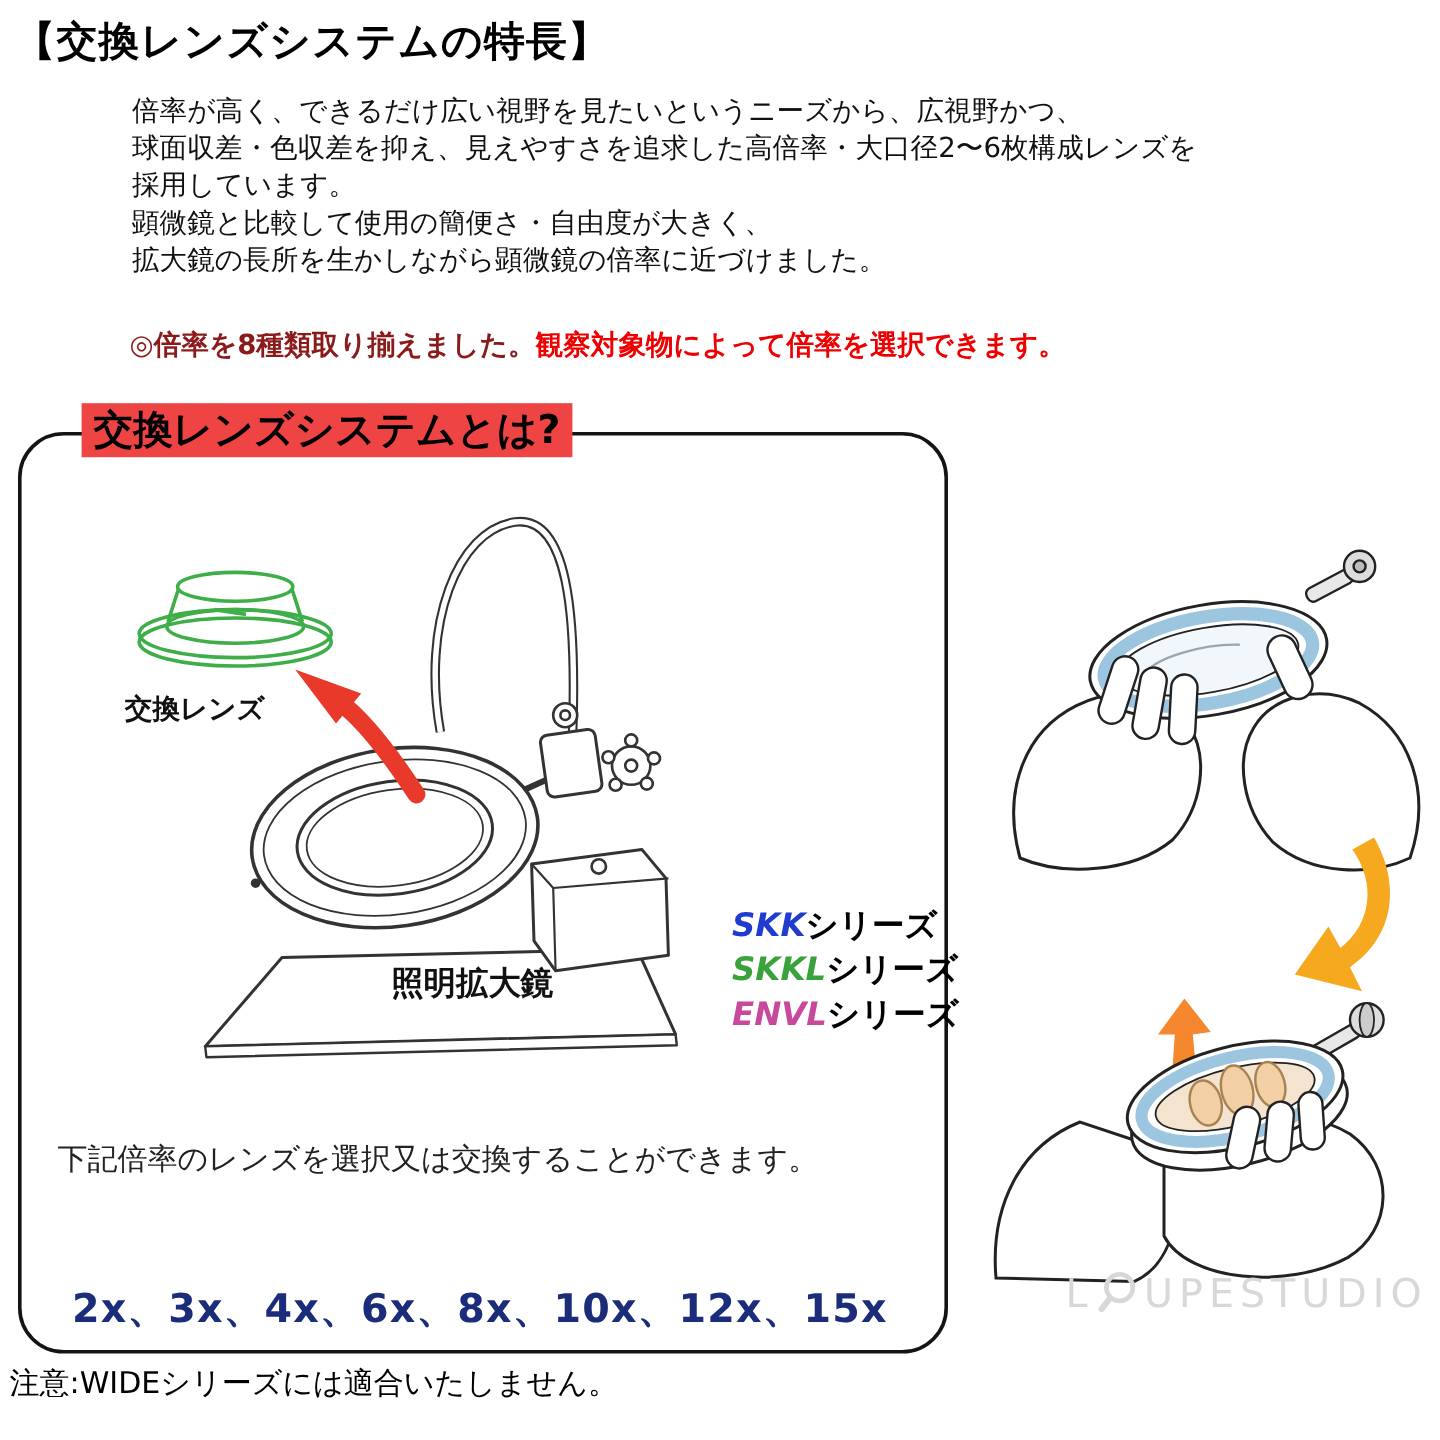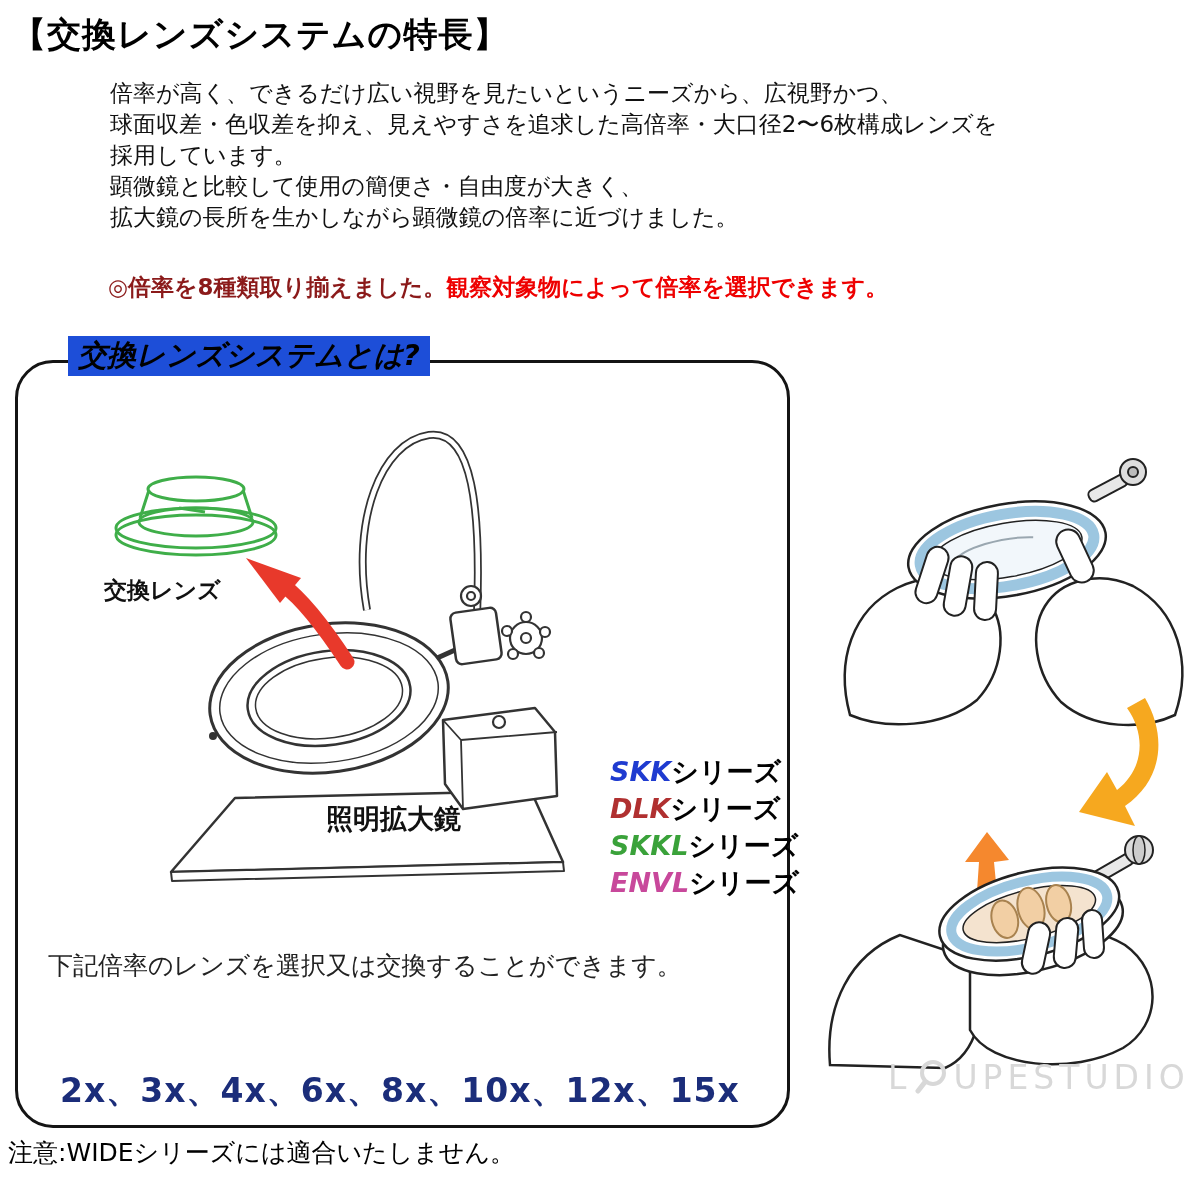--- a/index.html
+++ b/index.html
@@ -23,22 +23,22 @@
     position:absolute; left:108px; top:272px;
     font-size:23px; font-weight:bold; white-space:nowrap;
   }
 
   .info-box {
     position:absolute; left:15px; top:360px; width:775px; height:768px;
     border:3px solid #141414; border-radius:38px; background:#fff;
   }
   .box-title {
     position:absolute; left:50px; top:-27px;
-    background:#1d4ed8; padding:0 10px;
-    font-size:29px; font-weight:bold; color:#000; white-space:nowrap;font-style:italic;
+    background:#ef4444; padding:0 10px;
+    font-size:33px; font-weight:bold; color:#000; white-space:nowrap;
   }
   .magnifier-art { position:absolute; left:65px; top:25px; width:500px; height:500px; }
   .lens-label {
     position:absolute; left:86px; top:212px;
     font-size:23px; font-weight:bold; color:#111;
   }
   .magnifier-label {
     position:absolute; left:308px; top:438px;
     font-size:27px; font-weight:bold; color:#111;
   }
@@ -142,23 +142,20 @@
     </svg>
 
     <div class="lens-label">交換レンズ</div>
     <div class="magnifier-label">照明拡大鏡</div>
 
     <div class="series-list">
       <div class="series-row">
         <span class="series-code" style="color: rgb(31, 59, 208);">SKK</span><span class="series-suffix">シリーズ</span>
       </div>
       <div class="series-row">
-        <span class="series-code" style="color: rgb(176, 48, 48);">DLK</span><span class="series-suffix">シリーズ</span>
-      </div>
-      <div class="series-row">
         <span class="series-code" style="color: rgb(58, 162, 58);">SKKL</span><span class="series-suffix">シリーズ</span>
       </div>
       <div class="series-row">
         <span class="series-code" style="color: rgb(200, 72, 155);">ENVL</span><span class="series-suffix">シリーズ</span>
       </div>
     </div>
 
     <div class="box-desc">
       <div>下記倍率のレンズを選択又は交換することができます。</div>
     </div>

